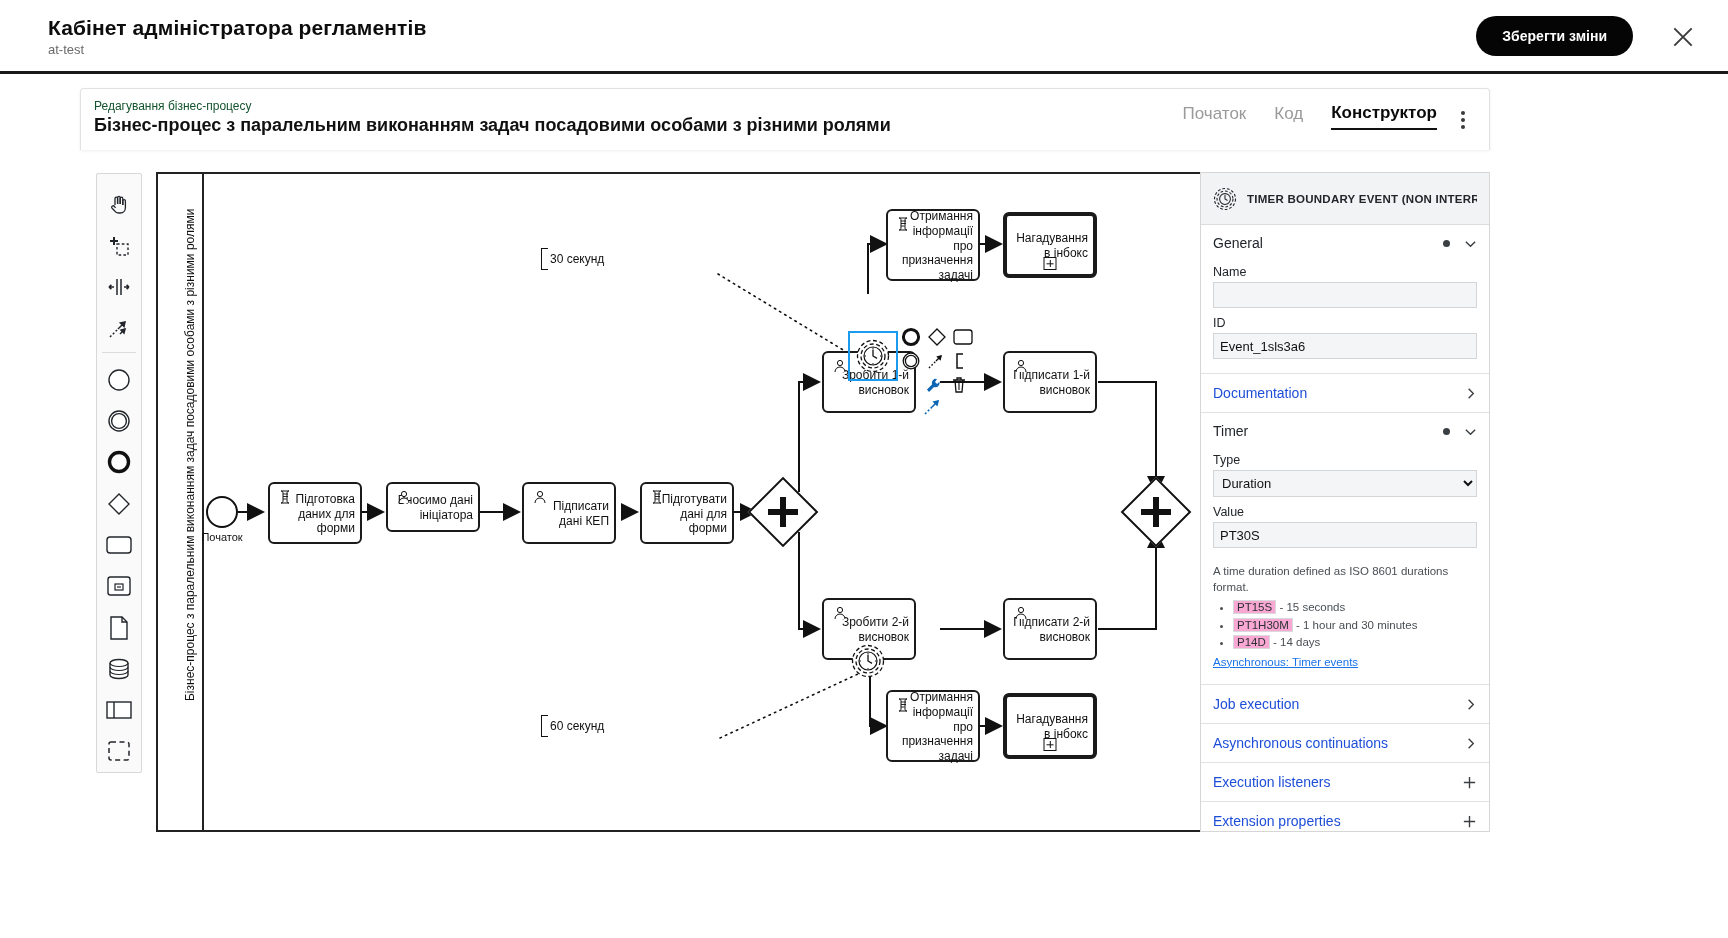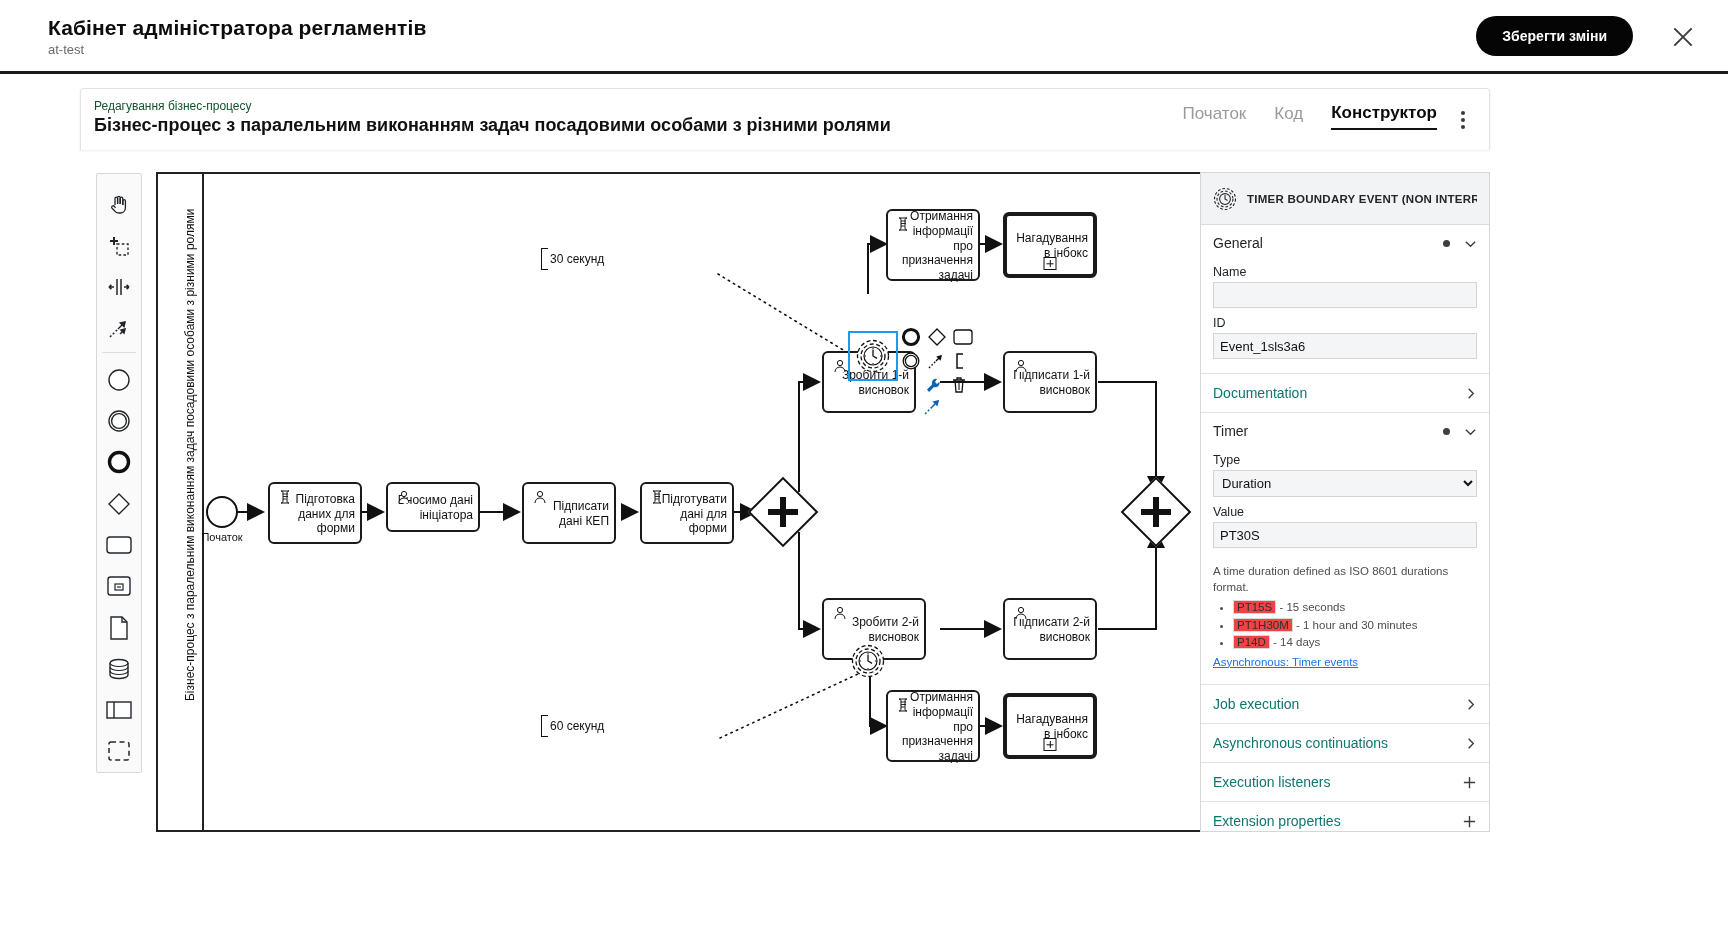--- a/index.html
+++ b/index.html
@@ -202,27 +202,27 @@
   .field-input {
     width: 100%; height: 26px;
     background: #f4f5f6; border: 1px solid #d3d6d9;
     font-size: 13px; color: #111; padding: 0 6px;
     font-family: "Liberation Sans", sans-serif;
   }
   select.field-input { height: 27px; padding: 0 4px; }
   .collapsed-row {
     display: flex; align-items: center; justify-content: space-between;
     padding: 11px 12px; border-bottom: 1px solid #e2e2e2;
-    font-size: 14px; color: #0f766e; cursor: pointer;
+    font-size: 14px; color: #1d4ed8; cursor: pointer;
   }
   .hint { font-size: 11.5px; color: #4a4f54; margin-top: 16px; line-height: 1.35; }
   .hint ul { margin: 5px 0 4px; padding-left: 20px; }
   .hint li { margin: 2px 0; }
   .code {
-    background: #ef4444; border: 1px solid #d8dadc;
+    background: #f9a8d4; border: 1px solid #d8dadc;
     padding: 0 3px; font-size: 11.5px; color: #2c3034;
   }
   .doclink { color: #1a73e8; text-decoration: underline; font-size: 11.5px; cursor: pointer; }
 </style>
 </head>
 <body>
 
 <div class="app-header">
   <div class="app-title">Кабінет адміністратора регламентів</div>
   <div class="app-subtitle">at-test</div>
@@ -445,21 +445,21 @@
     </div>
 
     <div class="node task" style="left:845px; top:177px; width:94px; height:62px;">
       <svg class="task-marker" viewBox="0 0 16 16">
         <circle cx="8" cy="5" r="2.6" fill="#fff" stroke="#111" stroke-width="1"></circle>
         <path d="M3 14c0-3 2.2-5 5-5s5 2 5 5" fill="#fff" stroke="#111" stroke-width="1"></path>
       </svg>
       <div class="tlabel">Підписати 1-й висновок</div>
     </div>
 
-    <div class="node task" style="left:664px; top:424px; width:104px; height:62px;">
+    <div class="node task" style="left:664px; top:424px; width:94px; height:62px;">
       <svg class="task-marker" viewBox="0 0 16 16">
         <circle cx="8" cy="5" r="2.6" fill="#fff" stroke="#111" stroke-width="1"></circle>
         <path d="M3 14c0-3 2.2-5 5-5s5 2 5 5" fill="#fff" stroke="#111" stroke-width="1"></path>
       </svg>
       <div class="tlabel">Зробити 2-й висновок</div>
     </div>
 
     <div class="node task" style="left:845px; top:424px; width:94px; height:62px;">
       <svg class="task-marker" viewBox="0 0 16 16">
         <circle cx="8" cy="5" r="2.6" fill="#fff" stroke="#111" stroke-width="1"></circle>

